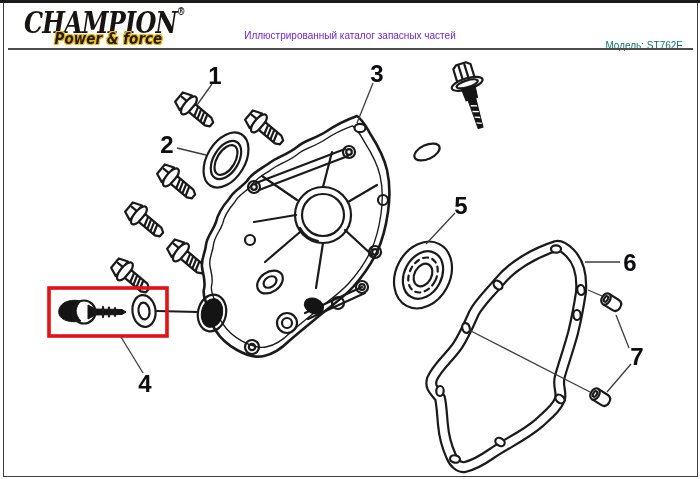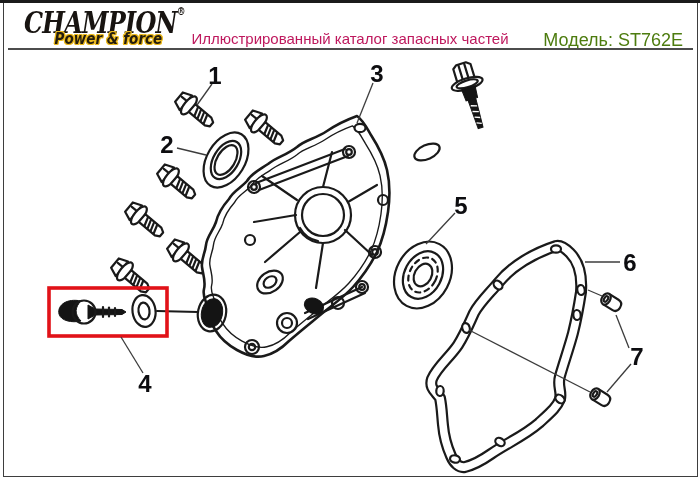--- a/index.html
+++ b/index.html
@@ -15,22 +15,22 @@
          font-size:30px;color:#181411;transform:scaleX(.8);transform-origin:0 0;
          letter-spacing:-1px;white-space:nowrap}
   .brand .reg{font-size:11px;vertical-align:18px;letter-spacing:0}
   .tagline{position:absolute;left:38px;top:30px;width:138px;text-align:right;
          font-family:"DejaVu Sans",sans-serif;font-style:italic;font-weight:bold;
          font-size:15px;color:#241d0e;white-space:nowrap;
          transform:scaleX(.9);transform-origin:0 0;
          text-shadow:-1.4px 0 #ecba1e,1.4px 0 #ecba1e,0 -1.4px #ecba1e,0 1.4px #ecba1e,
                      -1px -1px #ecba1e,1px 1px #ecba1e,-1px 1px #ecba1e,1px -1px #ecba1e}
   .catalog-title{position:absolute;left:120px;right:120px;top:30px;text-align:center;
-         font-size:15px;color:#be185d;white-space:nowrap}
-  .model{position:absolute;right:17px;top:30px;font-size:18px;color:#4d7c0f;white-space:nowrap}
+         font-size:10px;color:#6d28d9;white-space:nowrap}
+  .model{position:absolute;right:17px;top:40px;font-size:10px;color:#0f766e;white-space:nowrap}
   .hline{position:absolute;left:8px;right:7px;top:48px;height:1.8px;background:#4c4c4c}
   svg.diagram{position:absolute;left:0;top:0}
   .ln{stroke:#1a1a1a;fill:none;stroke-width:2.2;stroke-linecap:round;stroke-linejoin:round}
   .wf{fill:#ffffff}
   .dk{fill:#141414;stroke:#141414;stroke-width:1}
   .leader{stroke:#3c3c3c;stroke-width:1.3;fill:none}
   .callout{font-family:"Liberation Sans",sans-serif;font-weight:bold;font-size:24px;fill:#0d0d10}
 </style>
 </head>
 <body>

